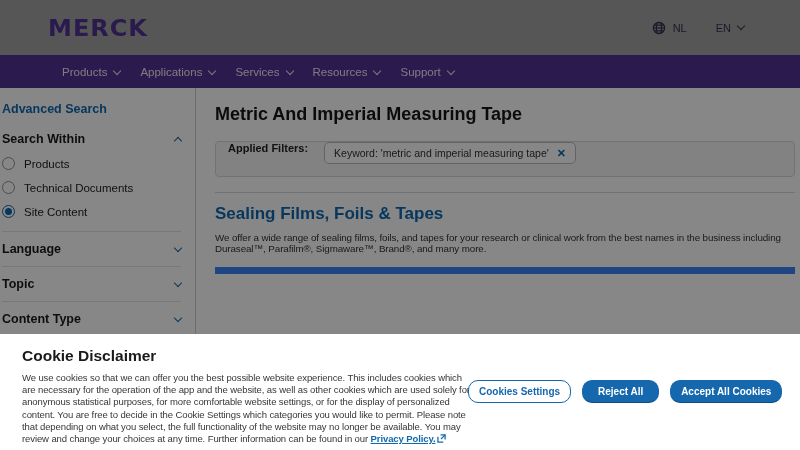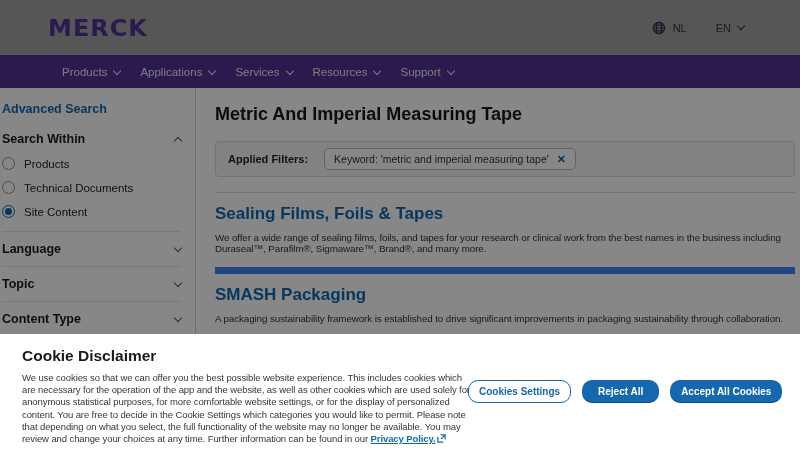--- a/index.html
+++ b/index.html
@@ -52,21 +52,21 @@
   .radio-row.selected .radio::after { content: ""; position: absolute; inset: 2px; border-radius: 50%; background: var(--accent-blue, #0f69af); }
   .radio-label { font-size: 11.5px; color: #222; }
   .facets { margin-top: 13px; }
   .facet-row { display: flex; justify-content: space-between; align-items: center; height: 35px; border-top: 1px solid #e2e2e2; cursor: pointer; }
 
   .main { flex: 1; min-width: 0; padding: 10px 5px 0 19px; }
   .page-title { margin: 6px 0 0; font-size: 18px; font-weight: 700; color: #161616; }
   .filter-box {
     margin-top: 16px; height: 36px; background: #f6f6f6;
     border: 1px solid #d8d8d8; border-radius: 4px;
-    display: flex; align-items: center; padding: 0 12px;
+    display: flex; align-items: flex-start; padding: 0 12px;
   }
   .filter-label { font-size: 11px; font-weight: 700; color: #222; margin-right: 16px; }
   .chip {
     background: #fff; border: 1px solid #bcbcbc; border-radius: 5px;
     padding: 4px 9px; font-size: 10.5px; color: #333;
     display: flex; align-items: center; gap: 8px;
   }
   .chip .x { color: var(--accent-blue, #0f69af); font-size: 11px; font-weight: 700; line-height: 1; cursor: pointer; }
   .top-divider { border-top: 1px solid #d8d8d8; margin-top: 15px; }
   .result { padding: 11px 0 13px; border-bottom: 7px solid #3b82f6; }
@@ -186,24 +186,20 @@
         </span>
       </div>
 
       <div class="top-divider"></div>
 
       <section class="result">
         <h3>Sealing Films, Foils &amp; Tapes</h3>
         <p>We offer a wide range of sealing films, foils, and tapes for your research or clinical work from the best names in the business including Duraseal™, Parafilm®, Sigmaware™, Brand®, and many more.</p>
       </section>
 
-      <section class="result">
-        <h3>SMASH Packaging</h3>
-        <p>A packaging sustainability framework is established to drive significant improvements in packaging sustainability through collaboration.</p>
-      </section>
     </main>
   </div>
 
   <div class="dim-overlay"></div>
 </div>
 
 <div class="cookie-banner">
   <h2>Cookie Disclaimer</h2>
   <p class="cookie-text">
     <span>We use cookies so that we can offer you the best possible website experience. This includes cookies which are necessary for the operation of the app and the website, as well as other cookies which are used solely for anonymous statistical purposes, for more comfortable website settings, or for the display of personalized content. You are free to decide in the Cookie Settings which categories you would like to permit. Please note that depending on what you select, the full functionality of the website may no longer be available. You may review and change your choices at any time. Further information can be found in our </span><span class="privacy-link"><span>Privacy Policy.</span><span class="ext-icon"><svg width="9" height="9" viewBox="0 0 10 10" fill="none" stroke="#1568ae" stroke-width="1.4">

